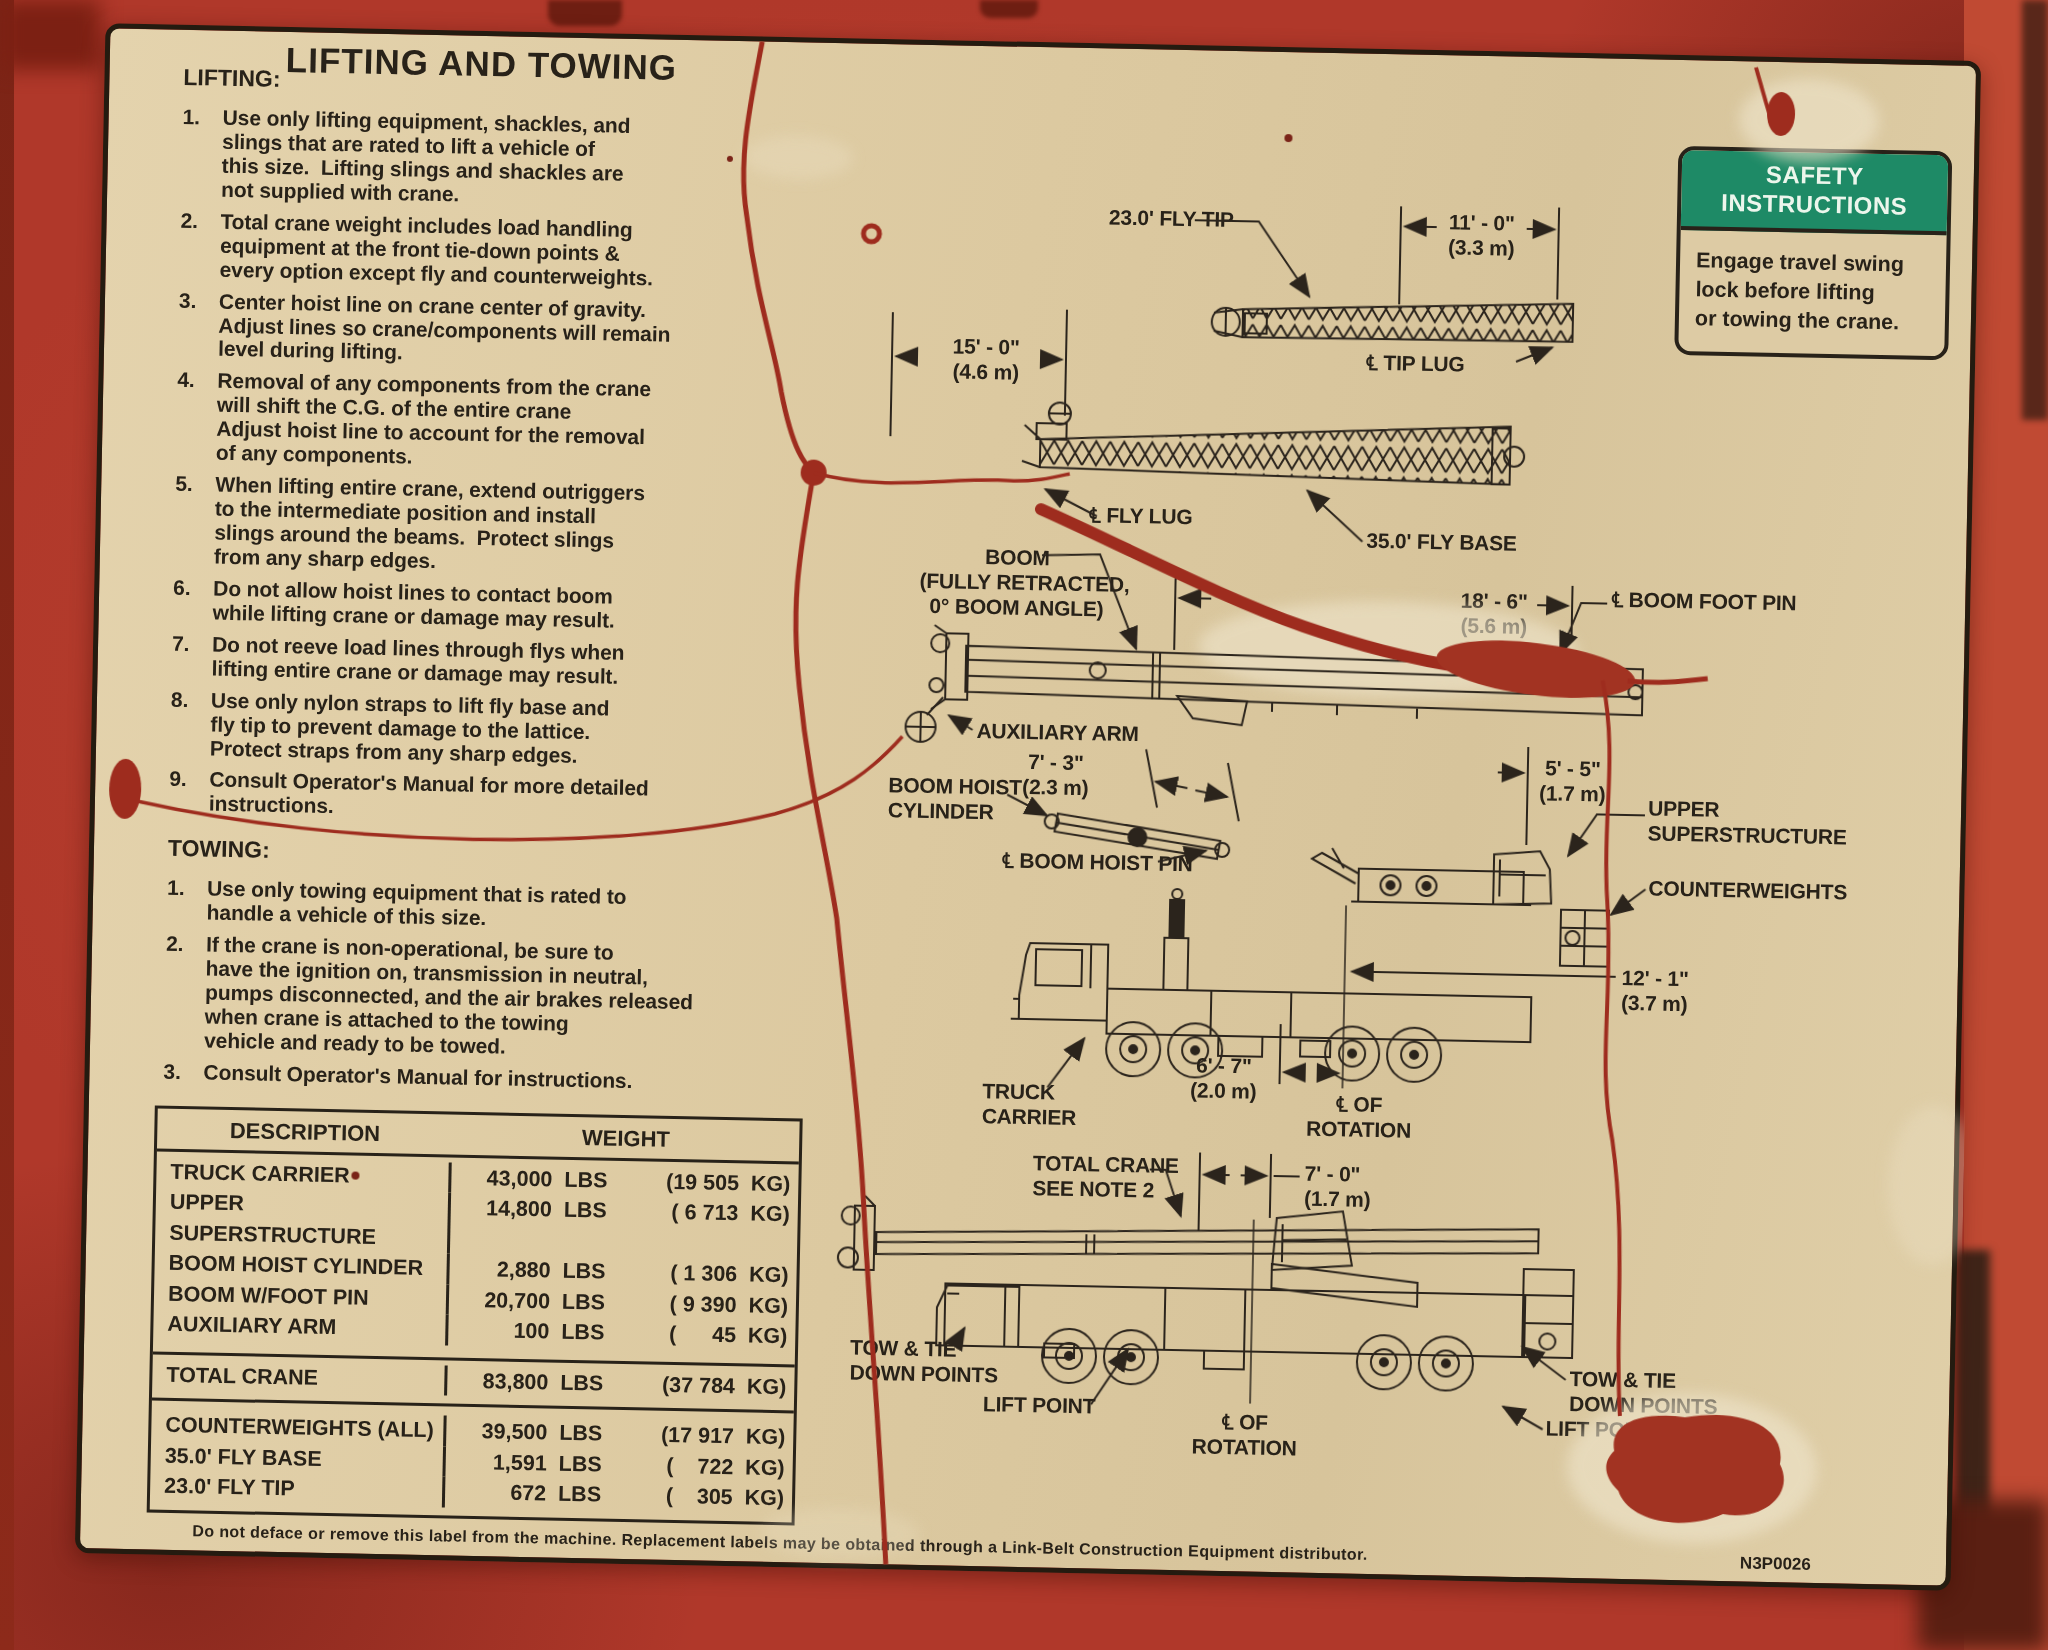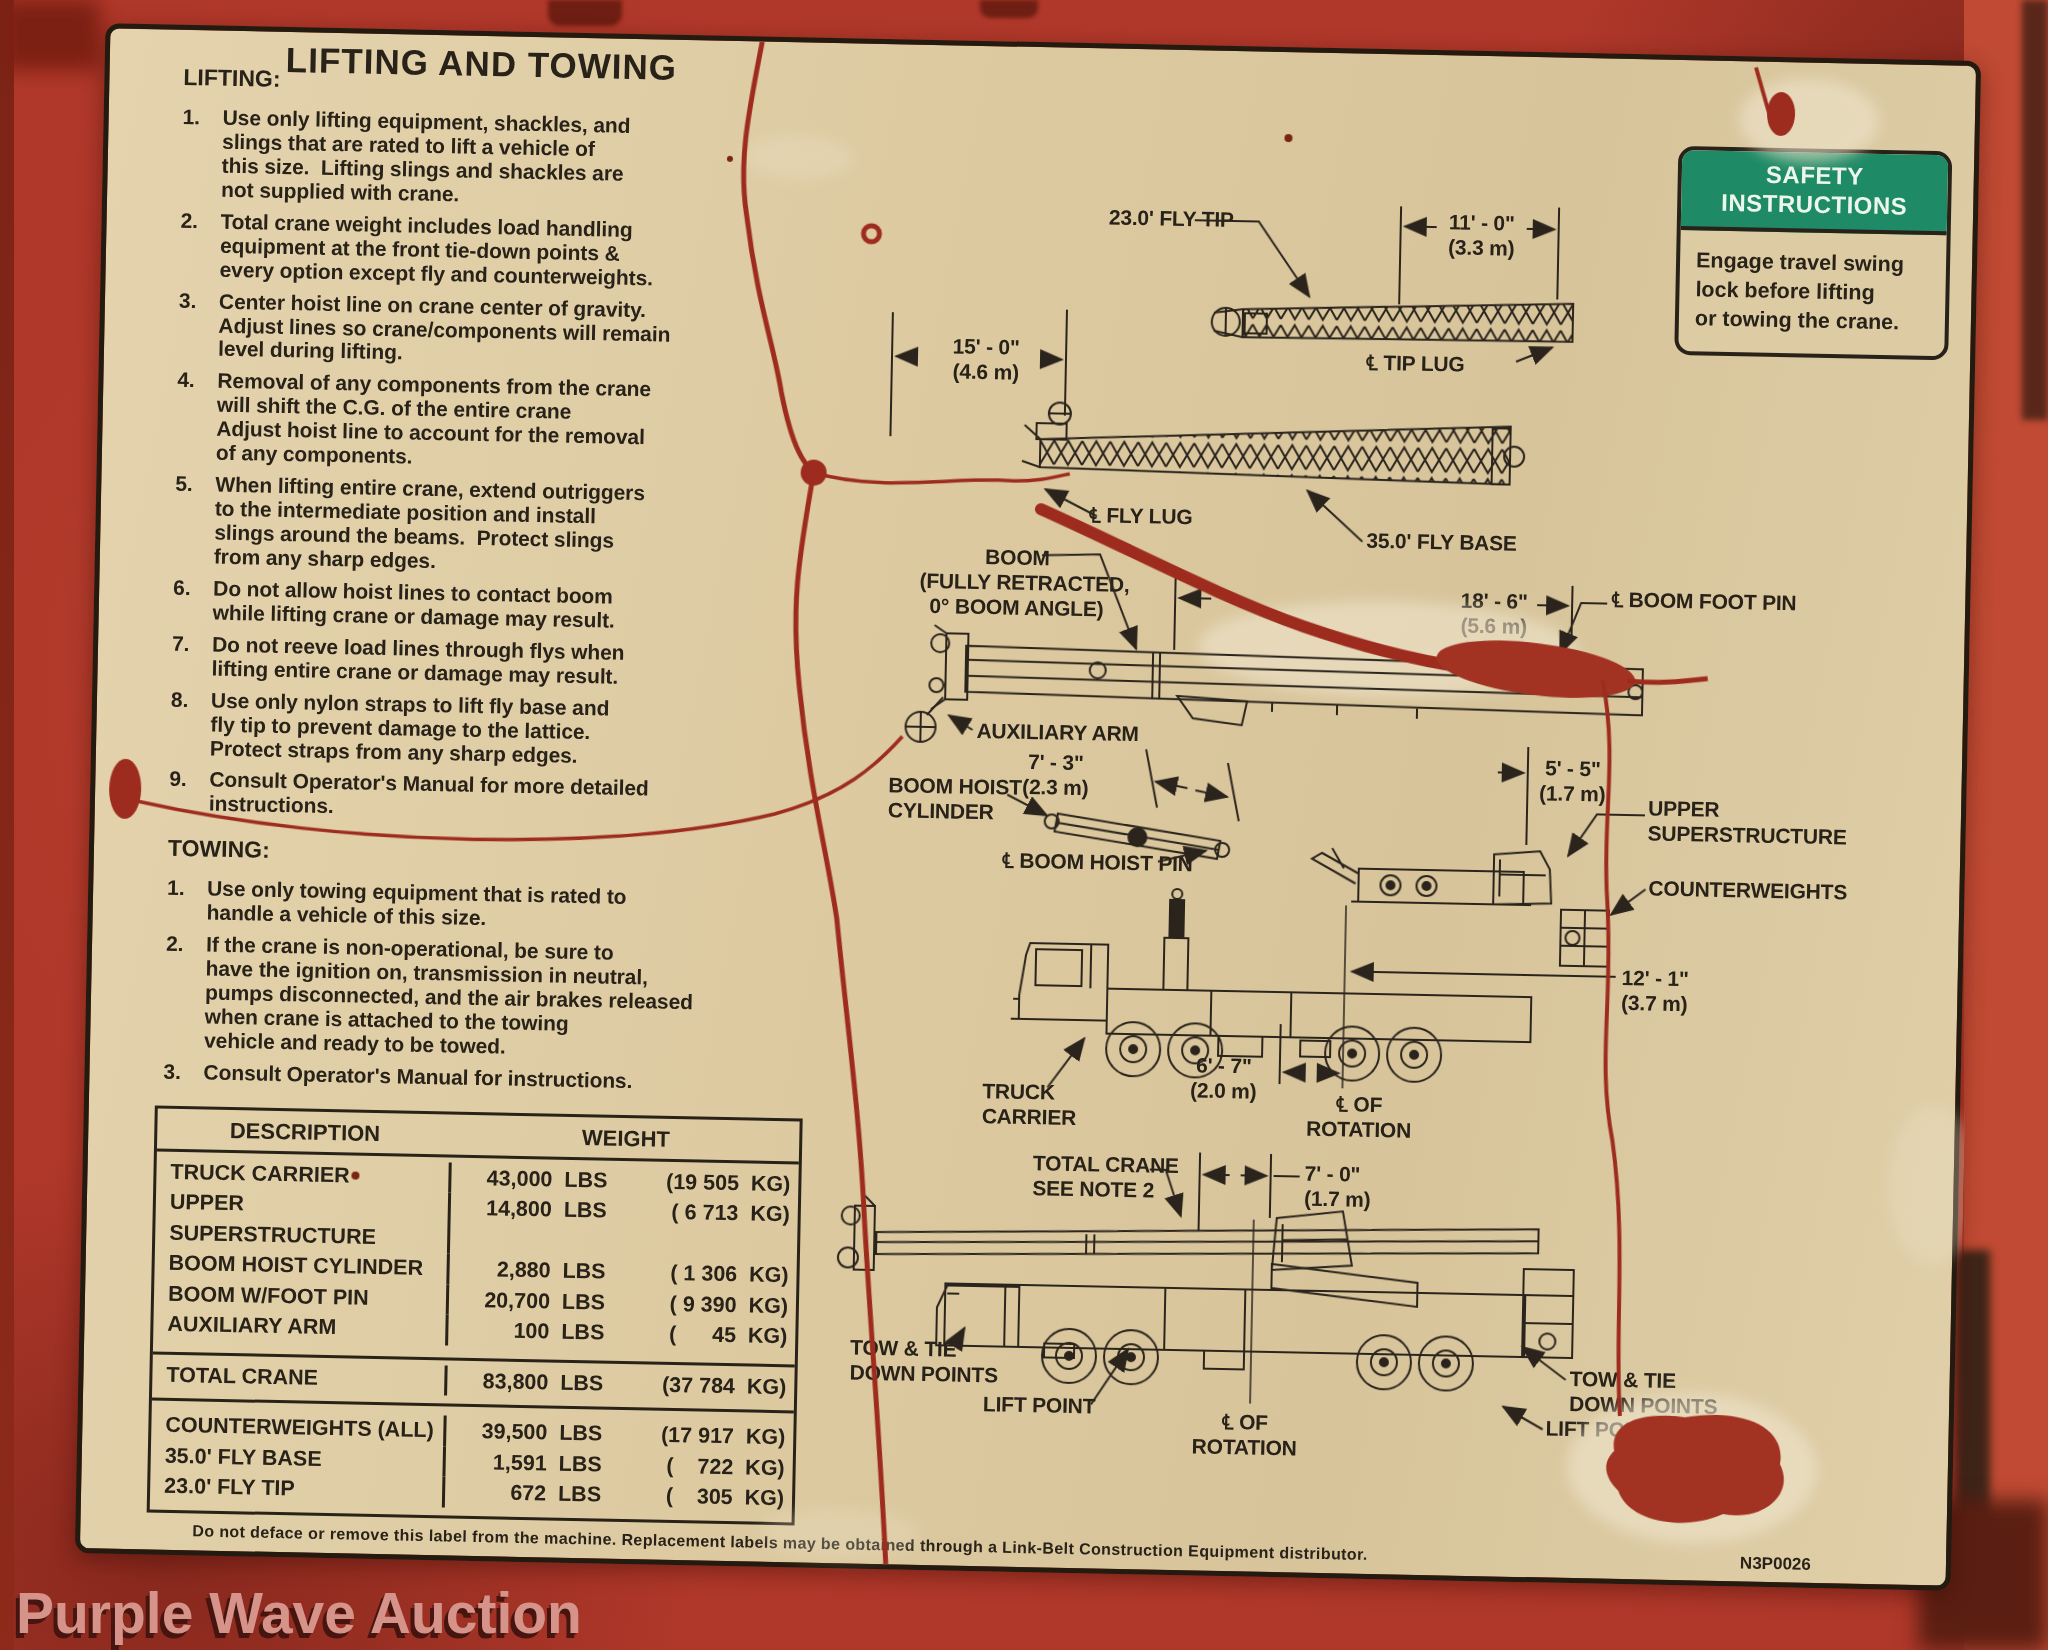--- a/index.html
+++ b/index.html
@@ -525,14 +525,13 @@
         <path stroke-width="4" d="M1646,6 L1662,58"></path>
         <ellipse cx="1672" cy="52" rx="14" ry="22" fill="#9e2c1e" stroke="none"></ellipse>
         <circle cx="765" cy="190" r="8" stroke-width="5"></circle>
         <circle cx="622" cy="118" r="3" fill="#7a2418" stroke="none"></circle>
         <circle cx="268" cy="1142" r="4" fill="#7a2418" stroke="none"></circle>
         <circle cx="1180" cy="86" r="4" fill="#7a2418" stroke="none"></circle>
       </g>
     </svg>
   </div>
 
-  <div id="watermark">Purple Wave Auction</div>
 </div>
 
 </body></html>

